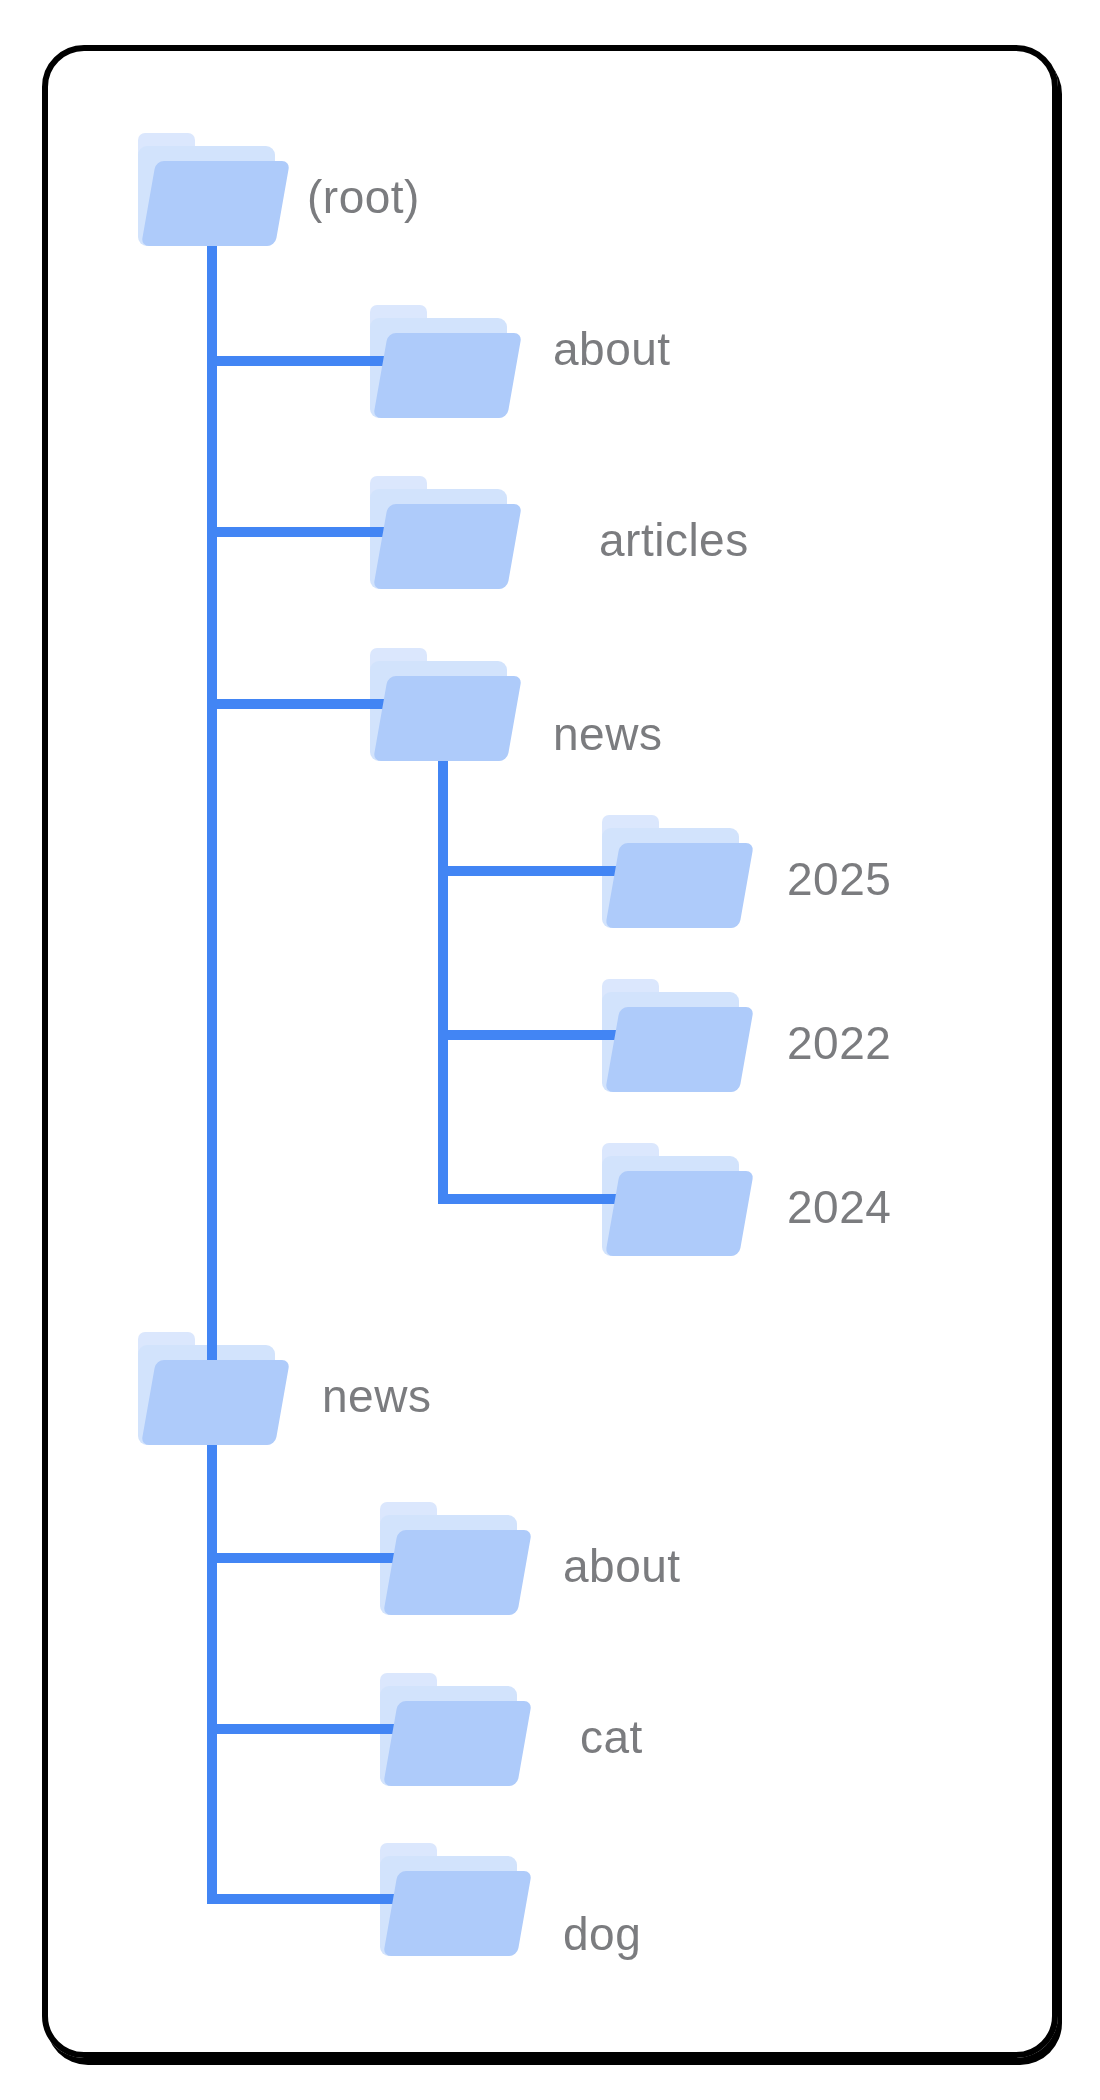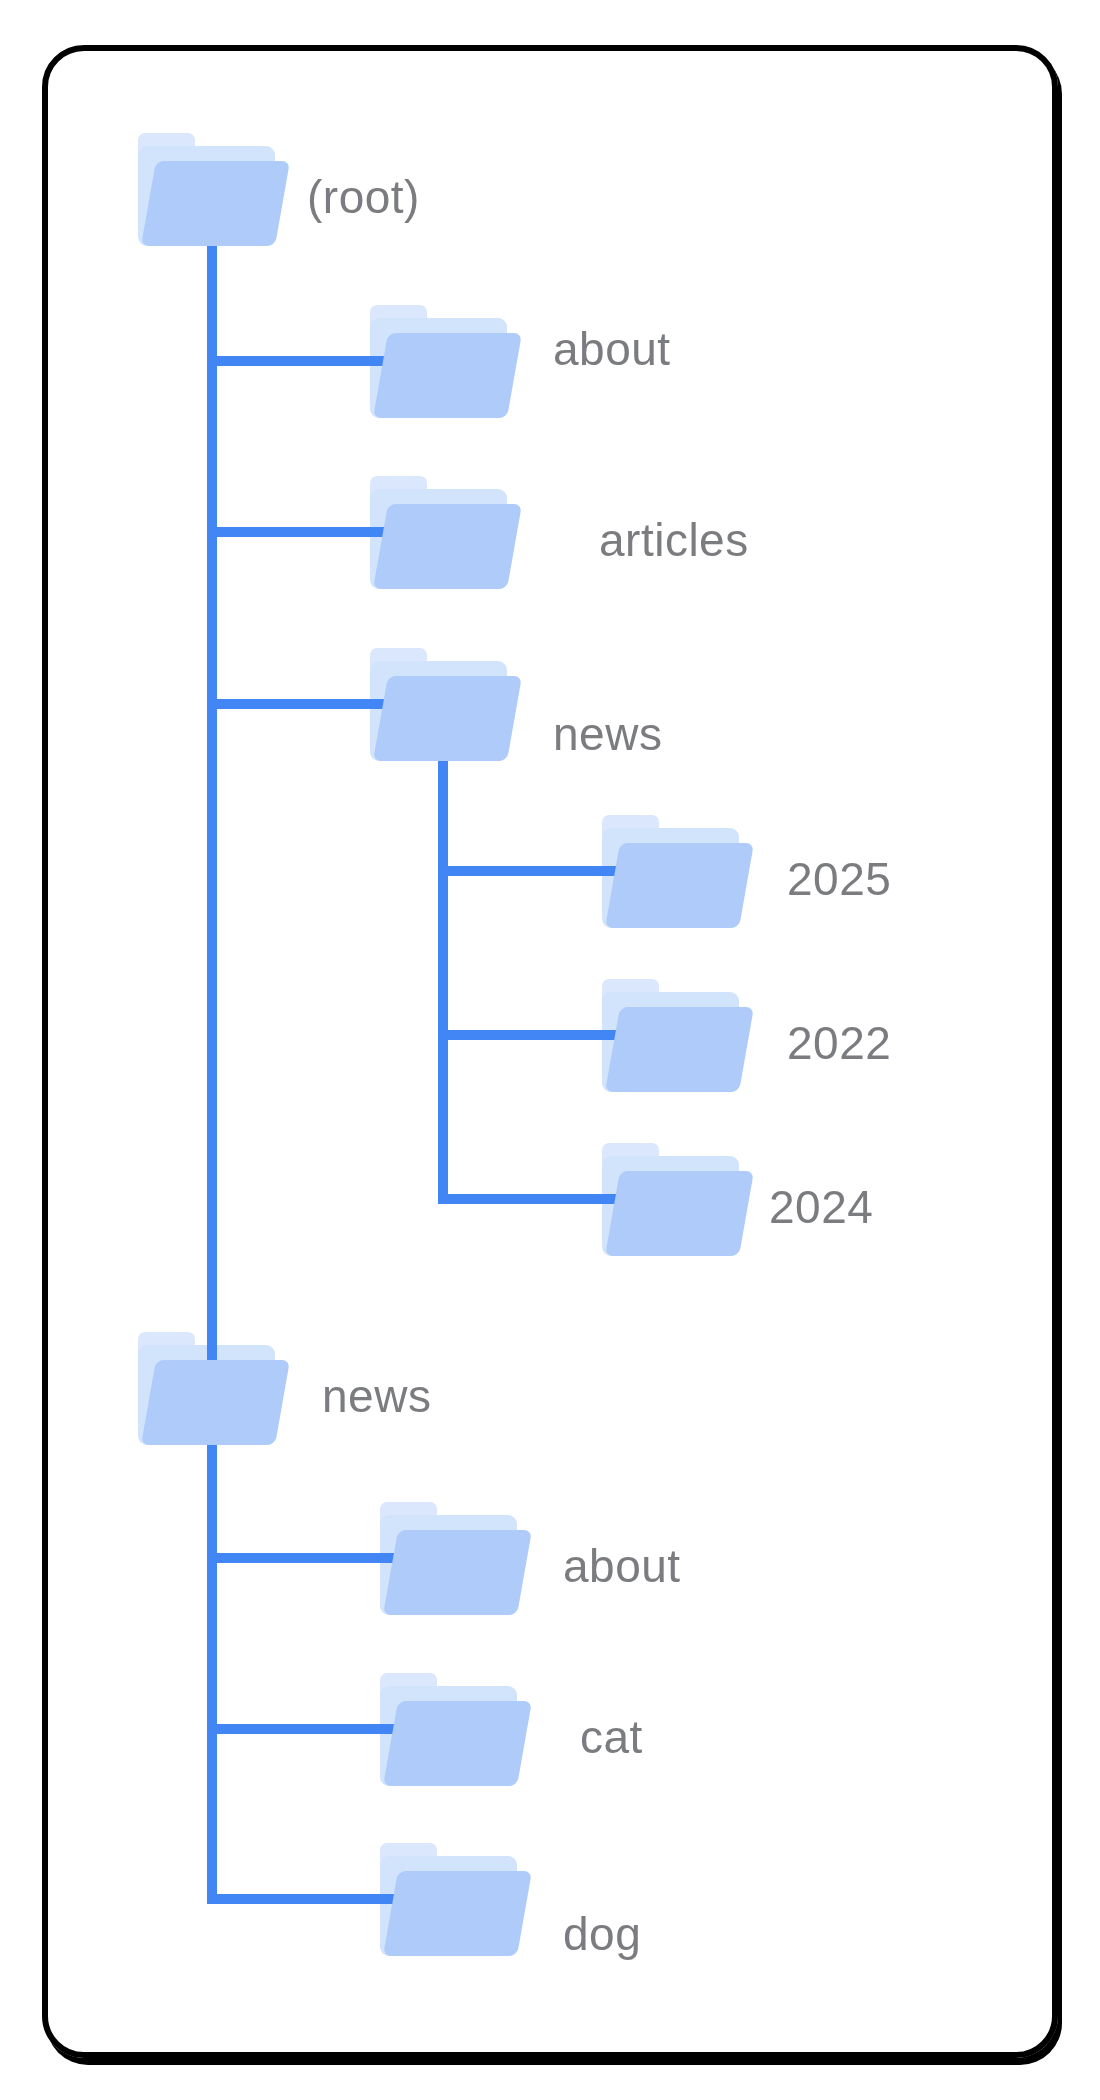--- a/index.html
+++ b/index.html
@@ -44,21 +44,21 @@
     color: #7b7c7f;
     letter-spacing: 0.5px;
     white-space: nowrap;
   }
   .lbl-root     { left: 307px; top: 197px;  }
   .lbl-about    { left: 553px; top: 349px;  }
   .lbl-articles { left: 583px; top: 540px; margin-left: 16px;  }
   .lbl-news     { left: 553px; top: 734px;  }
   .lbl-2022     { left: 787px; top: 879px;  }
   .lbl-2023     { left: 787px; top: 1043px; }
-  .lbl-2024     { left: 769px; top: 1207px; }
+  .lbl-2024     { left: 787px; top: 1207px; }
   .lbl-shop     { left: 322px; top: 1396px; }
   .lbl-bird     { left: 563px; top: 1566px; }
   .lbl-cat      { left: 580px; top: 1737px; }
   .lbl-dog      { left: 563px; top: 1934px; }
 </style>
 </head>
 <body>
 
 <div class="canvas">
 

